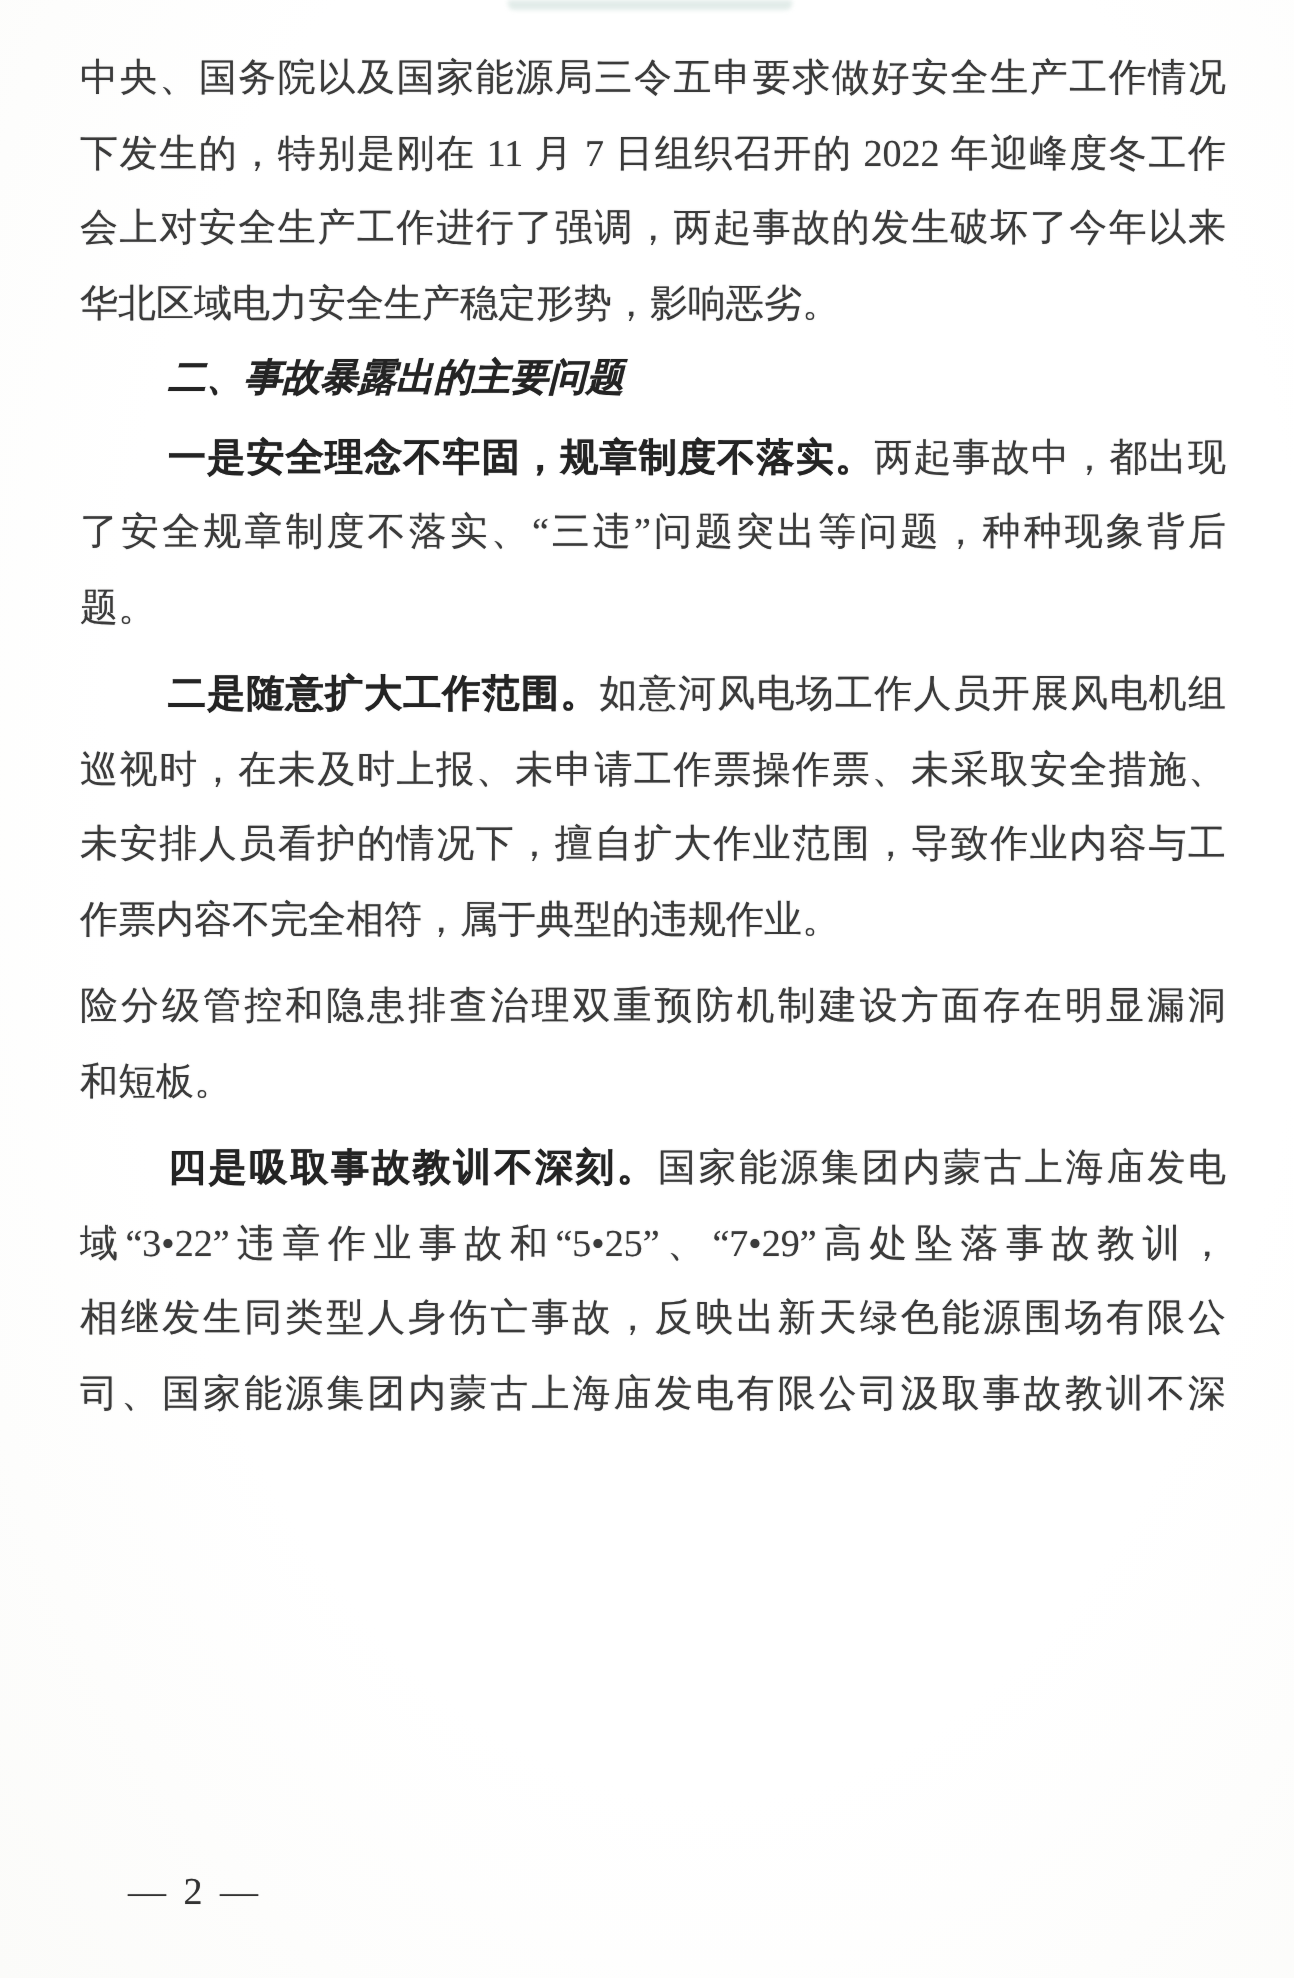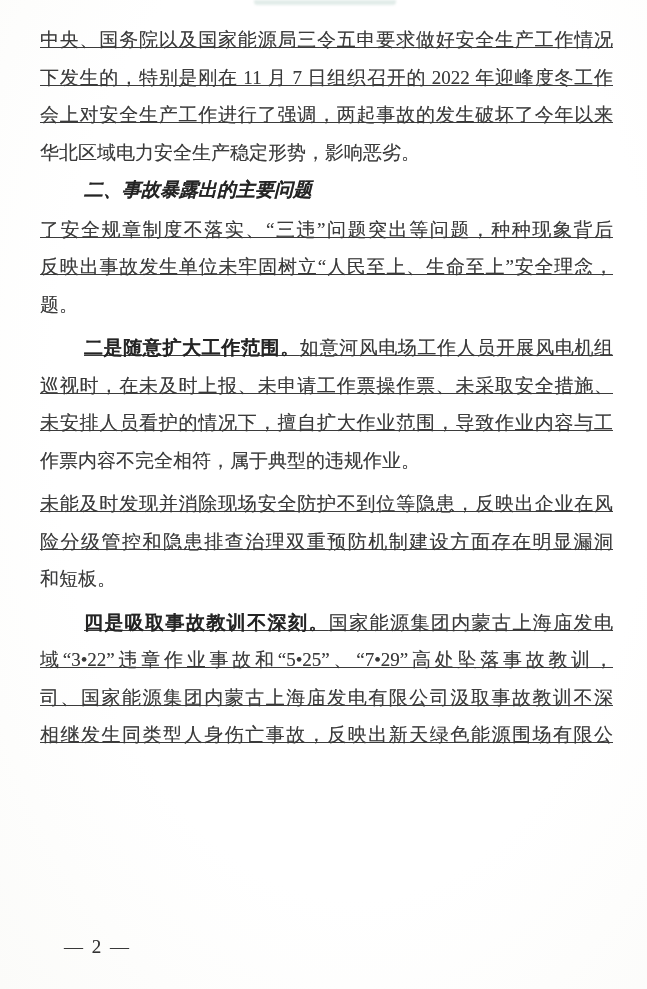--- a/index.html
+++ b/index.html
@@ -39,21 +39,20 @@
     line-height: 37.5px;
     color: #3b3b3b;
     text-shadow: 0 0 0.6px rgba(80, 80, 80, 0.55);
     white-space: nowrap;
   }
   .line.just {
     white-space: normal;
     text-align: justify;
     text-align-last: justify;
     text-justify: inter-character;
-    text-decoration: underline;
   }
   .line.indent {
     text-indent: 44px;
   }
   .seg-bold {
     font-family: "Liberation Sans", "DejaVu Sans", sans-serif;
     font-weight: 700;
     color: #242424;
     text-shadow: 0 0 0.5px rgba(30, 30, 30, 0.55);
   }
@@ -88,36 +87,35 @@
       <div class="para">
         <div class="line just"><span class="seg-regular">中央、国务院以及国家能源局三令五申要求做好安全生产工作情况</span></div>
         <div class="line just"><span class="seg-regular">下发生的，特别是刚在 11 月 7 日组织召开的 2022 年迎峰度冬工作</span></div>
         <div class="line just"><span class="seg-regular">会上对安全生产工作进行了强调，两起事故的发生破坏了今年以来</span></div>
         <div class="line"><span class="seg-regular">华北区域电力安全生产稳定形势，影响恶劣。</span></div>
       </div>
       <div class="para heading">
         <div class="line indent"><span class="seg-bold">二、事故暴露出的主要问题</span></div>
       </div>
       <div class="para">
+        <div class="line just indent"><span class="seg-bold">一是安全理念不牢固，规章制度不落实。</span><span class="seg-regular">两起事故中，都出现</span></div>
         <div class="line just"><span class="seg-regular">了安全规章制度不落实、“三违”问题突出等问题，种种现象背后</span></div>
-        <div class="line just"><span class="seg-regular">反映出事故发生单位未牢固树立“人民至上、生命至上”安全理念，</span></div>
         <div class="line"><span class="seg-regular">题。</span></div>
       </div>
       <div class="para">
         <div class="line just indent"><span class="seg-bold">二是随意扩大工作范围。</span><span class="seg-regular">如意河风电场工作人员开展风电机组</span></div>
         <div class="line just"><span class="seg-regular">巡视时，在未及时上报、未申请工作票操作票、未采取安全措施、</span></div>
         <div class="line just"><span class="seg-regular">未安排人员看护的情况下，擅自扩大作业范围，导致作业内容与工</span></div>
         <div class="line"><span class="seg-regular">作票内容不完全相符，属于典型的违规作业。</span></div>
       </div>
       <div class="para">
-        <div class="line just"><span class="seg-regular">未能及时发现并消除现场安全防护不到位等隐患，反映出企业在风</span></div>
         <div class="line just"><span class="seg-regular">险分级管控和隐患排查治理双重预防机制建设方面存在明显漏洞</span></div>
         <div class="line"><span class="seg-regular">和短板。</span></div>
       </div>
       <div class="para">
         <div class="line just indent"><span class="seg-bold">四是吸取事故教训不深刻。</span><span class="seg-regular">国家能源集团内蒙古上海庙发电</span></div>
         <div class="line just"><span class="seg-regular">域“3•22”违章作业事故和“5•25”、“7•29”高处坠落事故教训，</span></div>
+        <div class="line just"><span class="seg-regular">相继发生同类型人身伤亡事故，反映出新天绿色能源围场有限公</span></div>
         <div class="line just"><span class="seg-regular">司、国家能源集团内蒙古上海庙发电有限公司汲取事故教训不深</span></div>
-        <div class="line just"><span class="seg-regular">相继发生同类型人身伤亡事故，反映出新天绿色能源围场有限公</span></div>
       </div>
     </div>
   <div class="page-footer">— 2 —</div>
 </div>
 
 </body></html>

